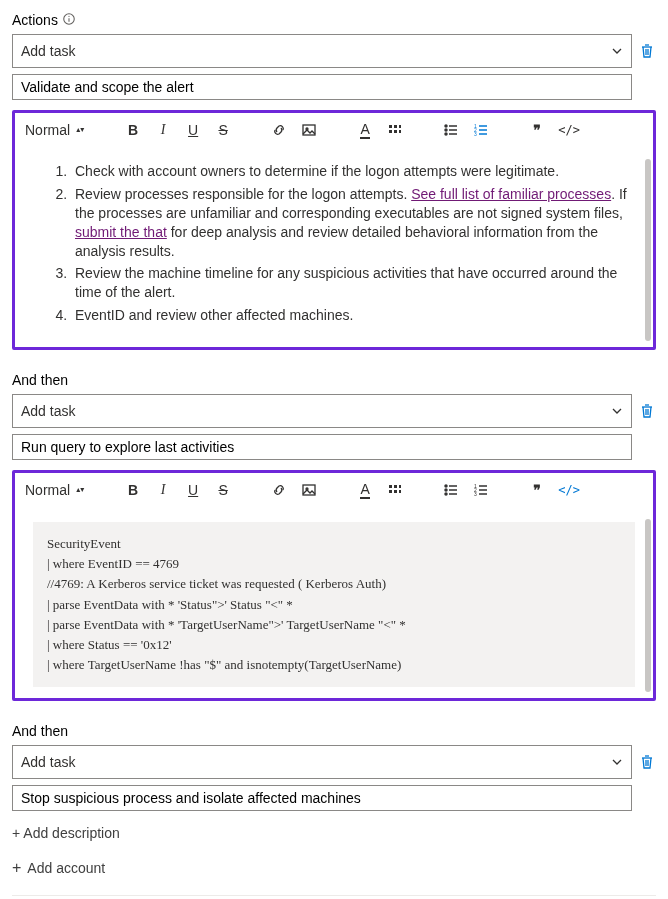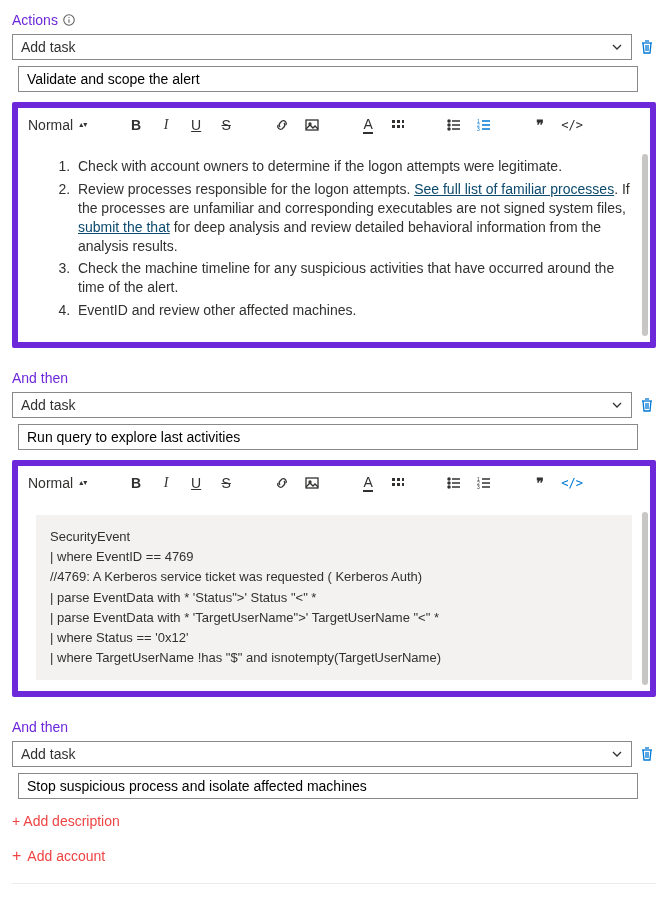--- a/index.html
+++ b/index.html
@@ -4,48 +4,47 @@
   <style>
     * { box-sizing: border-box; margin: 0; padding: 0; }
     body {
       font-family: "Segoe UI", -apple-system, BlinkMacSystemFont, sans-serif;
       font-size: 14px;
       color: #323130;
       padding: 12px;
       background: #fff;
       width: 668px;
     }
-    .section-label { font-size: 14px; color: #6d28d9; margin-bottom: 6px; display:flex; align-items:center; gap:4px; }
+    .section-label { font-size: 14px; color: #000000; margin-bottom: 6px; display:flex; align-items:flex-start; gap:4px; }
     .info-icon { width:14px; height:14px; display:inline-flex; align-items:center; justify-content:center; }
     .row { display:flex; align-items:center; gap:6px; margin-bottom:6px; }
     .dropdown {
       flex: 1;
       border: 1px solid #8a8886;
       height: 26px;
       display:flex;
       align-items:center;
       justify-content:space-between;
-      padding: 0 8px;
+      padding: 16px 8px;
       background:#fff;
       cursor:pointer;
     }
     .chevron { width:12px; height:12px; display:inline-flex; }
     .delete-btn { width:18px; height:18px; display:inline-flex; align-items:center; justify-content:center; cursor:pointer; color:#0078d4; }
     .text-input {
       width: calc(100% - 24px);
       border: 1px solid #8a8886;
       height: 26px;
       padding: 0 8px;
       margin-bottom: 10px;
       font-family: inherit;
       font-size: 14px;
-      margin-left: 6px;
     }
     .editor {
-      border: 6px solid #6d28d9;
+      border: 3px solid #6d28d9;
       border-radius: 2px;
       margin-bottom: 22px;
       position:relative;
     }
     .toolbar {
       display:flex;
       align-items:center;
       padding: 8px 10px;
       gap: 14px;
       border-bottom: 1px solid transparent;
@@ -68,32 +67,32 @@
       right:2px;
       top:46px;
       bottom:6px;
       width:6px;
       background: #c8c6c4;
       border-radius:3px;
       pointer-events:none;
     }
     ol.steps { padding-left: 38px; }
     ol.steps li { margin-bottom: 4px; line-height:1.35; padding-left:4px;}
-    a { color:#0c4a6e; text-decoration:underline; cursor:pointer;}
+    a { color:#701a75; text-decoration:underline; cursor:pointer;}
     .codeblock {
       background:#f3f2f1;
-      font-family: Liberation Sans, sans-serif;
+      font-family: Liberation Serif, serif;
       font-size:13px;
       padding: 12px 14px;
       white-space: pre;
       line-height:1.55;
       overflow-x:auto;
     }
     .and-then { margin-top:8px; }
-    .link-btn { color:#ef4444; cursor:pointer; font-size:14px; padding:4px 0; }
+    .link-btn { color:#404040; cursor:pointer; font-size:14px; padding:4px 0; }
     .add-description { margin-bottom:10px;}
     .add-action { display:flex; align-items:center; gap:6px; margin-bottom:14px; margin-top:6px;}
     .plus { font-size:16px; font-weight:400; }
     .divider-line { border-top:1px solid #edebe9; margin: 10px 0 18px 0; }
     .footer-buttons { display:flex; gap:10px; }
     .btn-primary {
       background:#0078d4; color:#fff; border:none; height:30px; padding:0 24px;
       font-size:14px; font-weight:600; cursor:pointer;
     }
     .btn-secondary {
@@ -220,21 +219,21 @@
     <div class="tool-divider"></div>
     <span class="tool-btn" style="font-family:serif;font-weight:bold;">❞</span>
     <span class="tool-btn" style="font-family:monospace;font-size:12px;">&lt;/&gt;</span>
   </div>
   <div class="editor-body">
     <ol class="steps">
       <li>Check with account owners to determine if the logon attempts were legitimate.</li>
       <li>
         <span>Review processes responsible for the logon attempts. </span><a>See full list of familiar processes</a><span>. If the processes are unfamiliar and corresponding executables are not signed system files, </span><a>submit the that</a><span> for deep analysis and review detailed behavioral information from the analysis results.</span>
       </li>
-      <li>Check the machine timeline for any suspicious activities that have occurred around the time of the alert.</li>
+      <li>Review the machine timeline for any suspicious activities that have occurred around the time of the alert.</li>
       <li>EventID and review other affected machines.</li>
     </ol>
   </div>
   <div class="scroll-indicator"></div>
 </div>
 
 
 <div class="section-label and-then">And then</div>
 <div class="row">
   <div class="dropdown">

